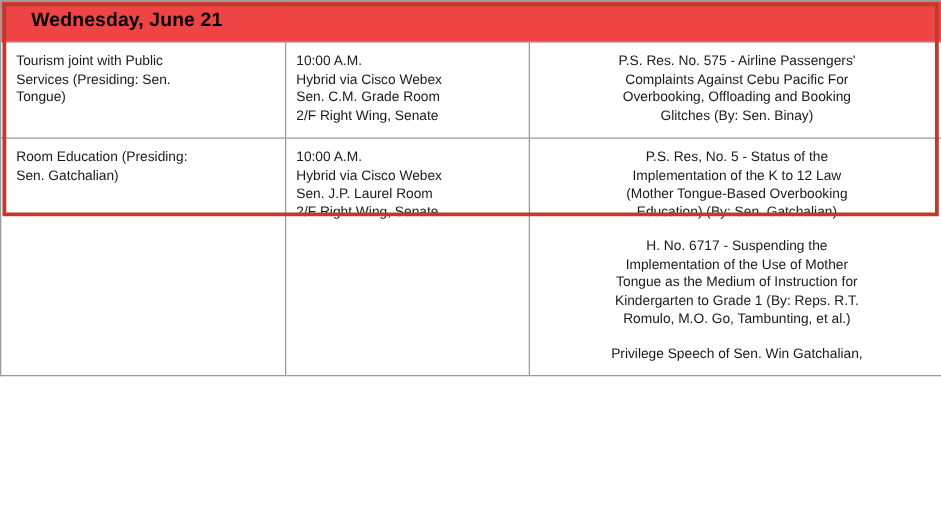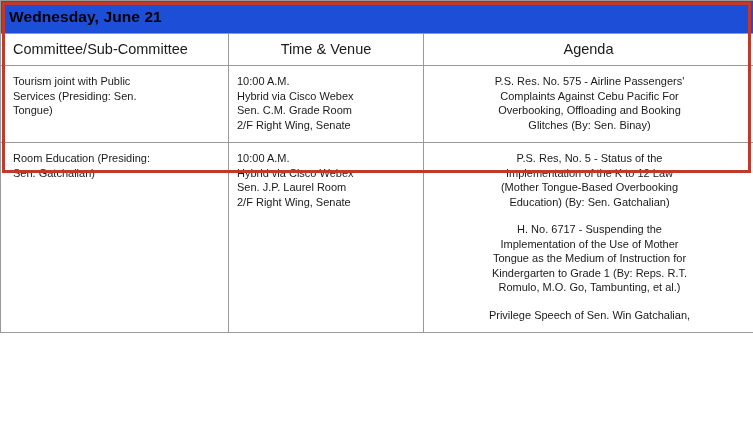--- a/index.html
+++ b/index.html
@@ -25,26 +25,26 @@
     width: 753px;
     border-collapse: collapse;
     table-layout: fixed;
     background: #ffffff;
   }
   table.schedule col.c-committee { width: 228px; }
   table.schedule col.c-time { width: 195px; }
   table.schedule col.c-agenda { width: 330px; }
 
   .date-row td {
-    background: #1d4ed8;
+    background: #ef4444;
     border: 1px solid #9a9a9a;
     border-bottom: 1px solid #9a9a9a;
     font-weight: bold;
     font-size: 15.5px;
-    padding: 7px 10px 7px 8px;
+    padding: 7px 10px 7px 24px;
     color: #000000;
     letter-spacing: 0.1px;
   }
   .head-row td {
     border: 1px solid #9a9a9a;
     font-size: 14.5px;
     padding: 7px 8px 8px 8px;
     color: #1a1a1a;
     background: #ffffff;
   }
@@ -87,25 +87,20 @@
 <div class="schedule-wrap">
   <table class="schedule">
     <colgroup>
       <col class="c-committee">
       <col class="c-time">
       <col class="c-agenda">
     </colgroup>
     <tbody>
       <tr class="date-row">
         <td colspan="3">Wednesday, June 21</td>
-      </tr>
-      <tr class="head-row">
-        <td class="left">Committee/Sub-Committee</td>
-        <td class="center">Time &amp; Venue</td>
-        <td class="center">Agenda</td>
       </tr>
 
       <tr class="body-row">
         <td>
           <span class="cell-line">Tourism joint with Public</span>
           <span class="cell-line">Services (Presiding: Sen.</span>
           <span class="cell-line">Tongue)</span>
         </td>
         <td class="center">
           <span class="cell-line">10:00 A.M.</span>

